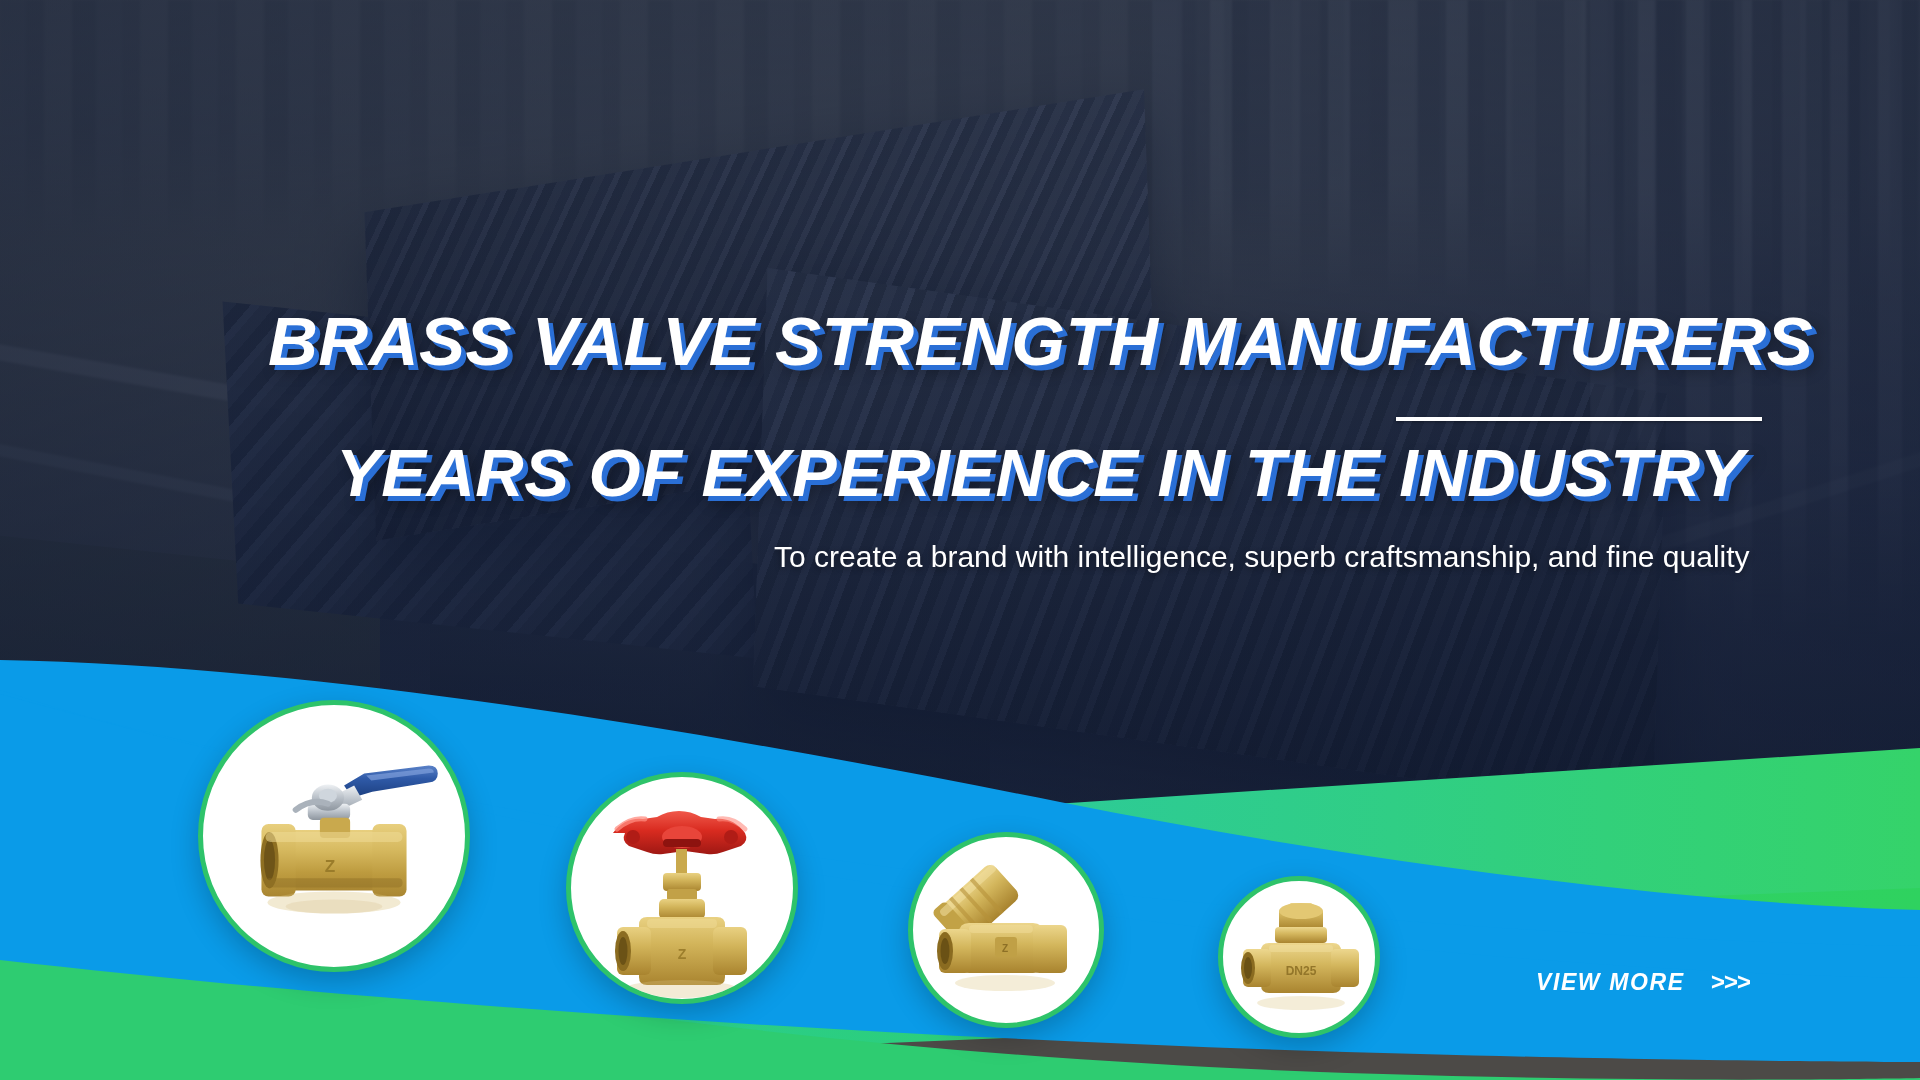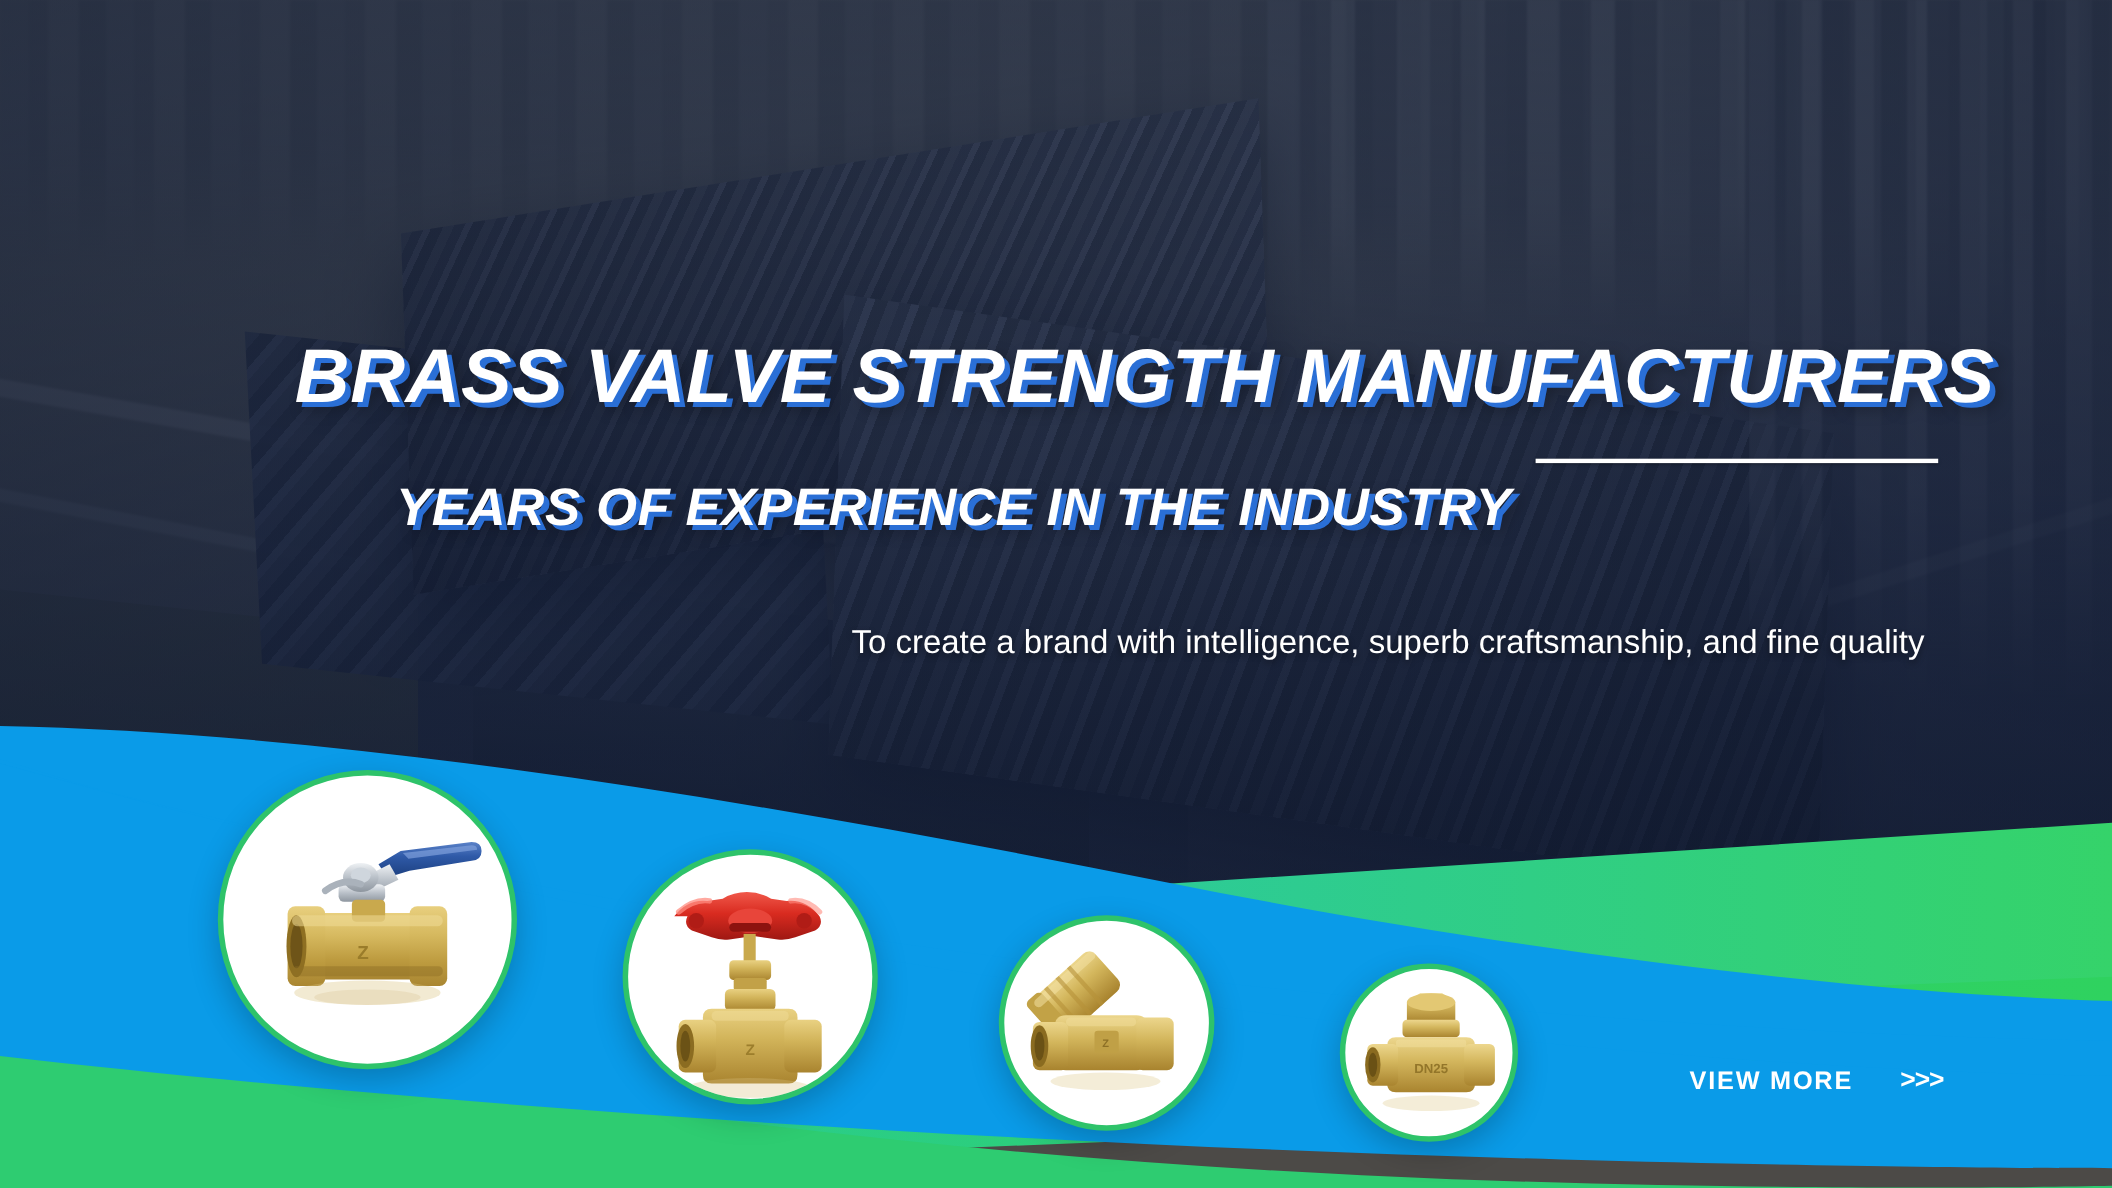--- a/index.html
+++ b/index.html
@@ -78,44 +78,44 @@
     background:
       radial-gradient(120% 90% at 55% 45%, rgba(18,30,58,.30) 0%, rgba(14,24,48,.62) 62%, rgba(10,18,38,.80) 100%),
       linear-gradient(180deg, rgba(60,66,78,.30) 0%, rgba(24,34,60,.55) 45%, rgba(13,22,44,.78) 100%);}
 
   
   .copy{position:absolute;left:0;top:0;width:1920px;height:1080px;}
   .headline{position:absolute;font-style:italic;font-weight:bold;color:#ffffff;
     letter-spacing:.5px;white-space:nowrap;
     text-shadow:5px 5px 0 #2a6fd6, 7px 7px 14px rgba(0,0,0,.35);}
   #hl1{left:268px;top:302px;font-size:69px;}
-  #hl2{left:360px;top:434px;font-size:48px;}
+  #hl2{left:336px;top:434px;font-size:67px;}
   .rule{position:absolute;left:1396px;top:417px;width:366px;height:4px;background:#ffffff;
     box-shadow:0 1px 3px rgba(0,0,0,.35);}
   .subtitle{position:absolute;left:774px;top:540px;font-size:30px;color:#ffffff;
-    white-space:nowrap;text-shadow:0 2px 6px rgba(0,0,0,.45);margin-top:28px;}
+    white-space:nowrap;text-shadow:0 2px 6px rgba(0,0,0,.45);}
 
   
   .waves{position:absolute;left:0;bottom:0;width:1920px;height:420px;}
   .waves svg{display:block;width:1920px;height:420px;}
 
   
   .valve{position:absolute;border-radius:50%;background:#ffffff;
     border:5px solid #2ec36a;box-sizing:border-box;overflow:hidden;
     box-shadow:0 10px 28px rgba(0,0,0,.22);}
   .valve .art{position:absolute;inset:0;}
 
   #v1{left:198px;top:700px;width:272px;height:272px;}
   #v2{left:566px;top:772px;width:232px;height:232px;}
   #v3{left:908px;top:832px;width:196px;height:196px;}
   #v4{left:1218px;top:876px;width:162px;height:162px;}
 
   
-  .viewmore{position:absolute;left:1536px;top:968px;display:flex;align-items:center;gap:43px;
-    font-weight:bold;color:#ffffff;font-size:23px;letter-spacing:1.6px;
+  .viewmore{position:absolute;left:1536px;top:968px;display:flex;align-items:center;gap:26px;
+    font-style:italic;font-weight:bold;color:#ffffff;font-size:23px;letter-spacing:1.6px;
     cursor:pointer;}
   .chev{font-size:24px;letter-spacing:-1px;font-weight:bold;}
 </style>
 </head>
 <body>
 
 <div id="banner">
 
   <div class="bg-photo">
     <div class="skyline"></div>

